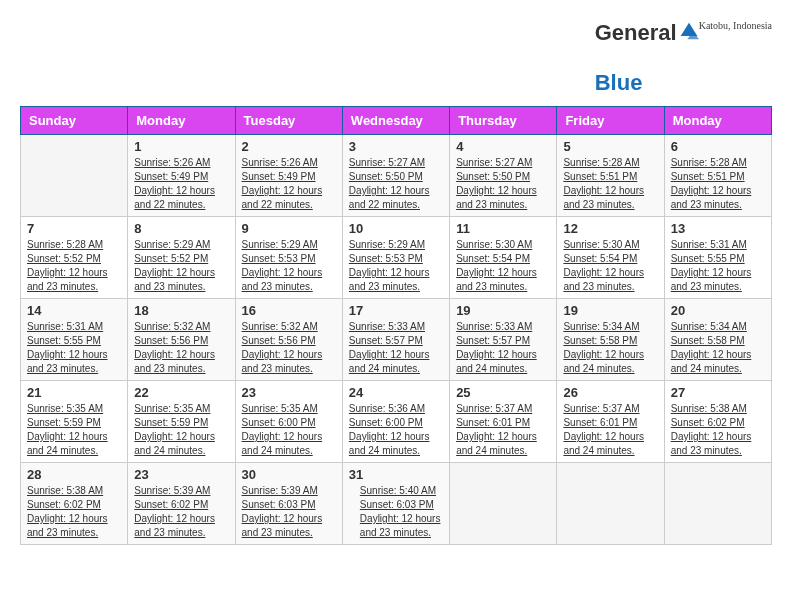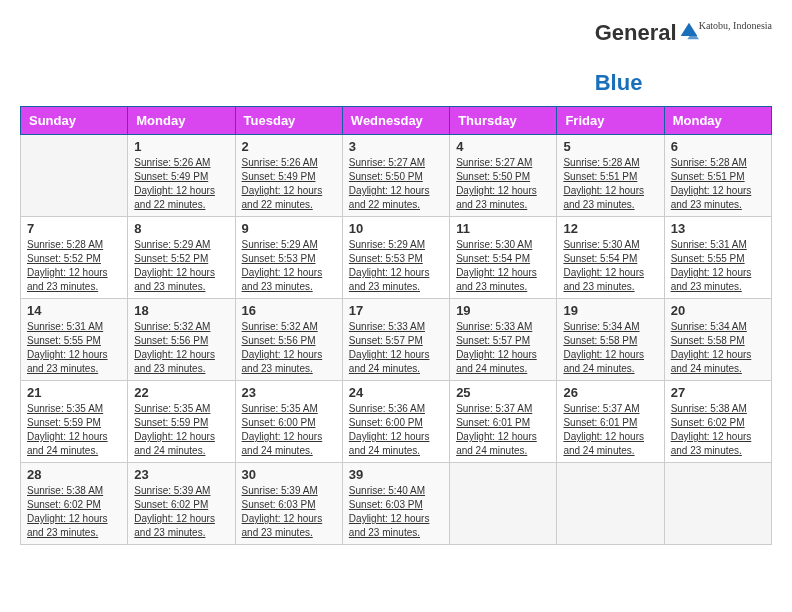--- a/index.html
+++ b/index.html
@@ -347,22 +347,22 @@
 and 23 minutes.</div>
         </td>
         <td>
           <span class="day-num">30</span>
           <div class="day-info" style="white-space: pre-line;">Sunrise: 5:39 AM
 Sunset: 6:03 PM
 Daylight: 12 hours
 and 23 minutes.</div>
         </td>
         <td>
-          <span class="day-num">39</span>
-          <div class="day-info" style="white-space: pre-line;">Sunrise: 5:40 AM
+          <span class="day-num">31</span>
+          <div class="day-info" style="white-space: pre-line; margin-left: 11px;">Sunrise: 5:40 AM
 Sunset: 6:03 PM
 Daylight: 12 hours
 and 23 minutes.</div>
         </td>
         <td class="empty-cell"></td>
         <td class="empty-cell"></td>
         <td class="empty-cell"></td>
       </tr>
     </tbody>
 </table>

